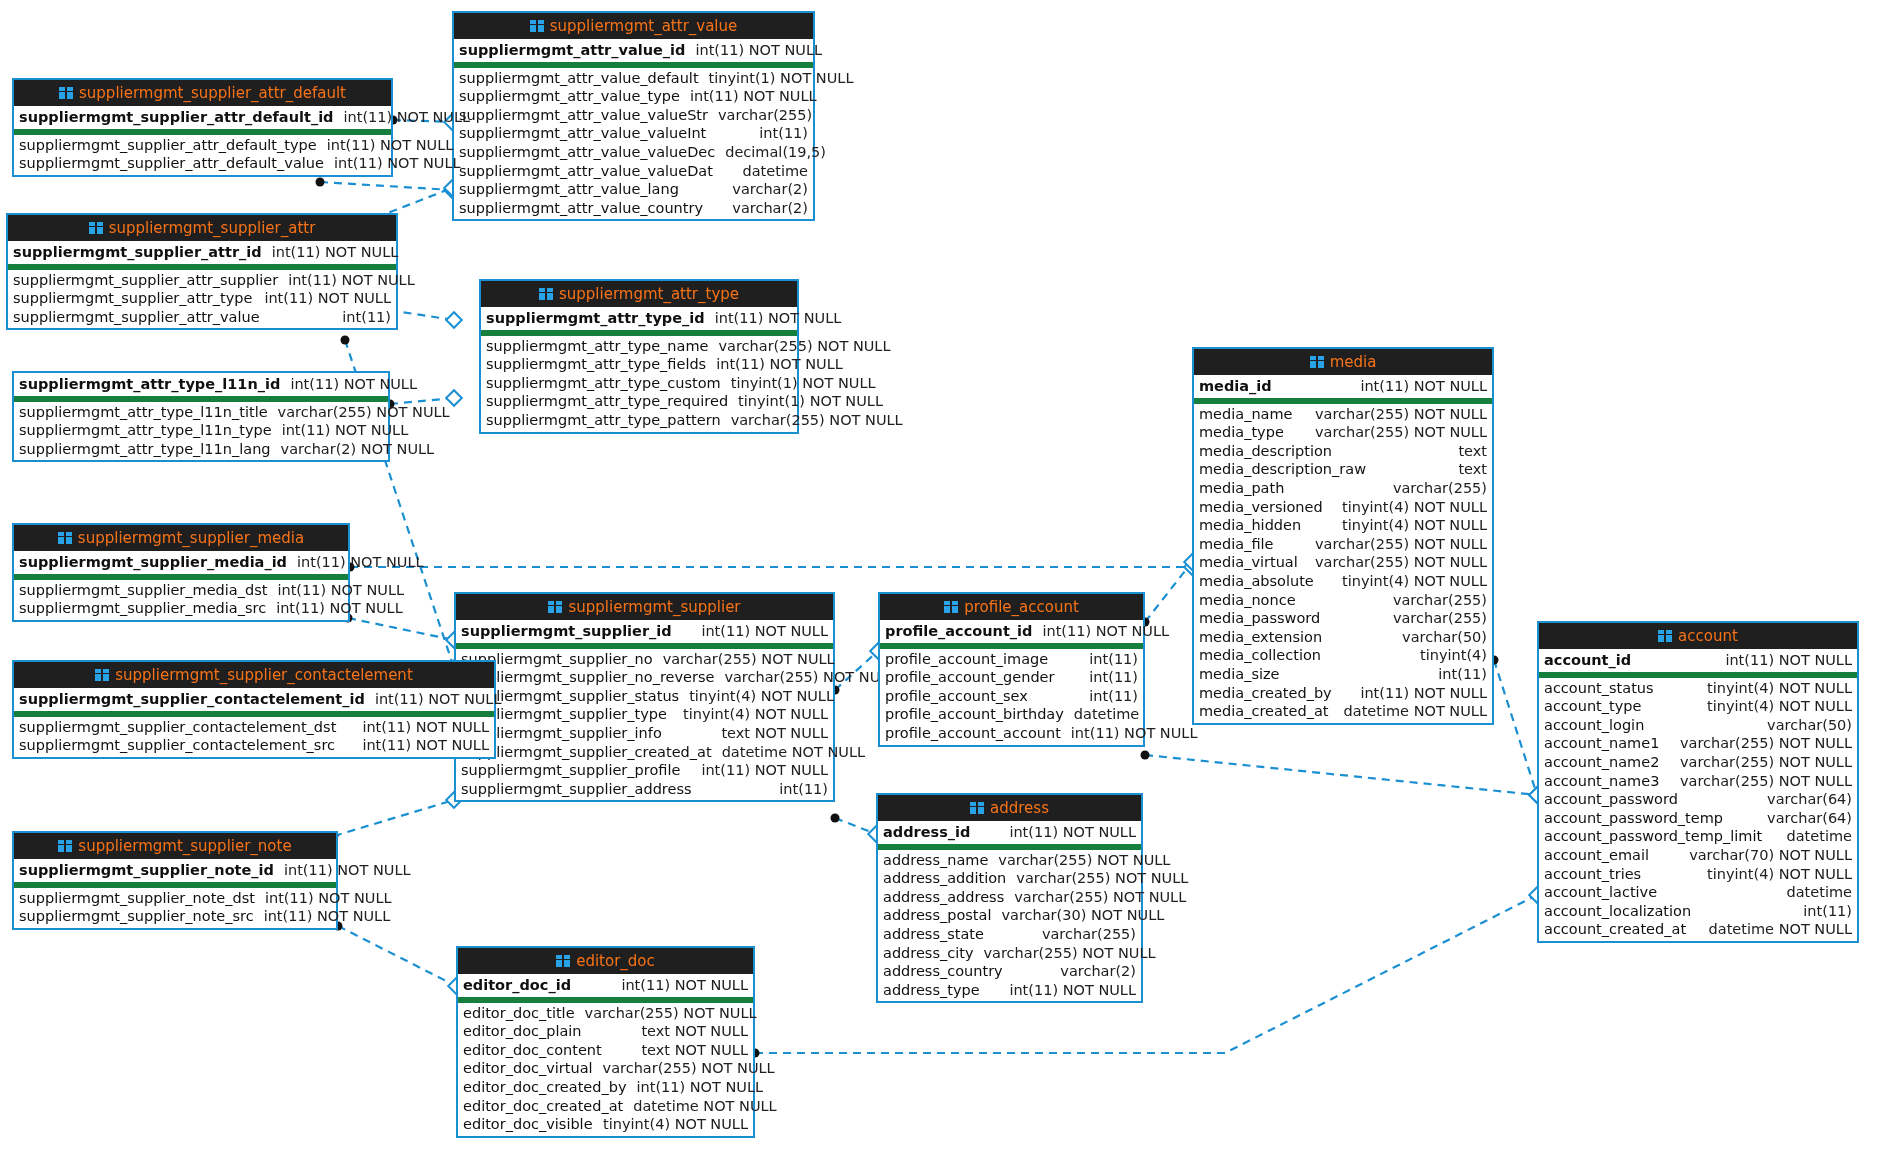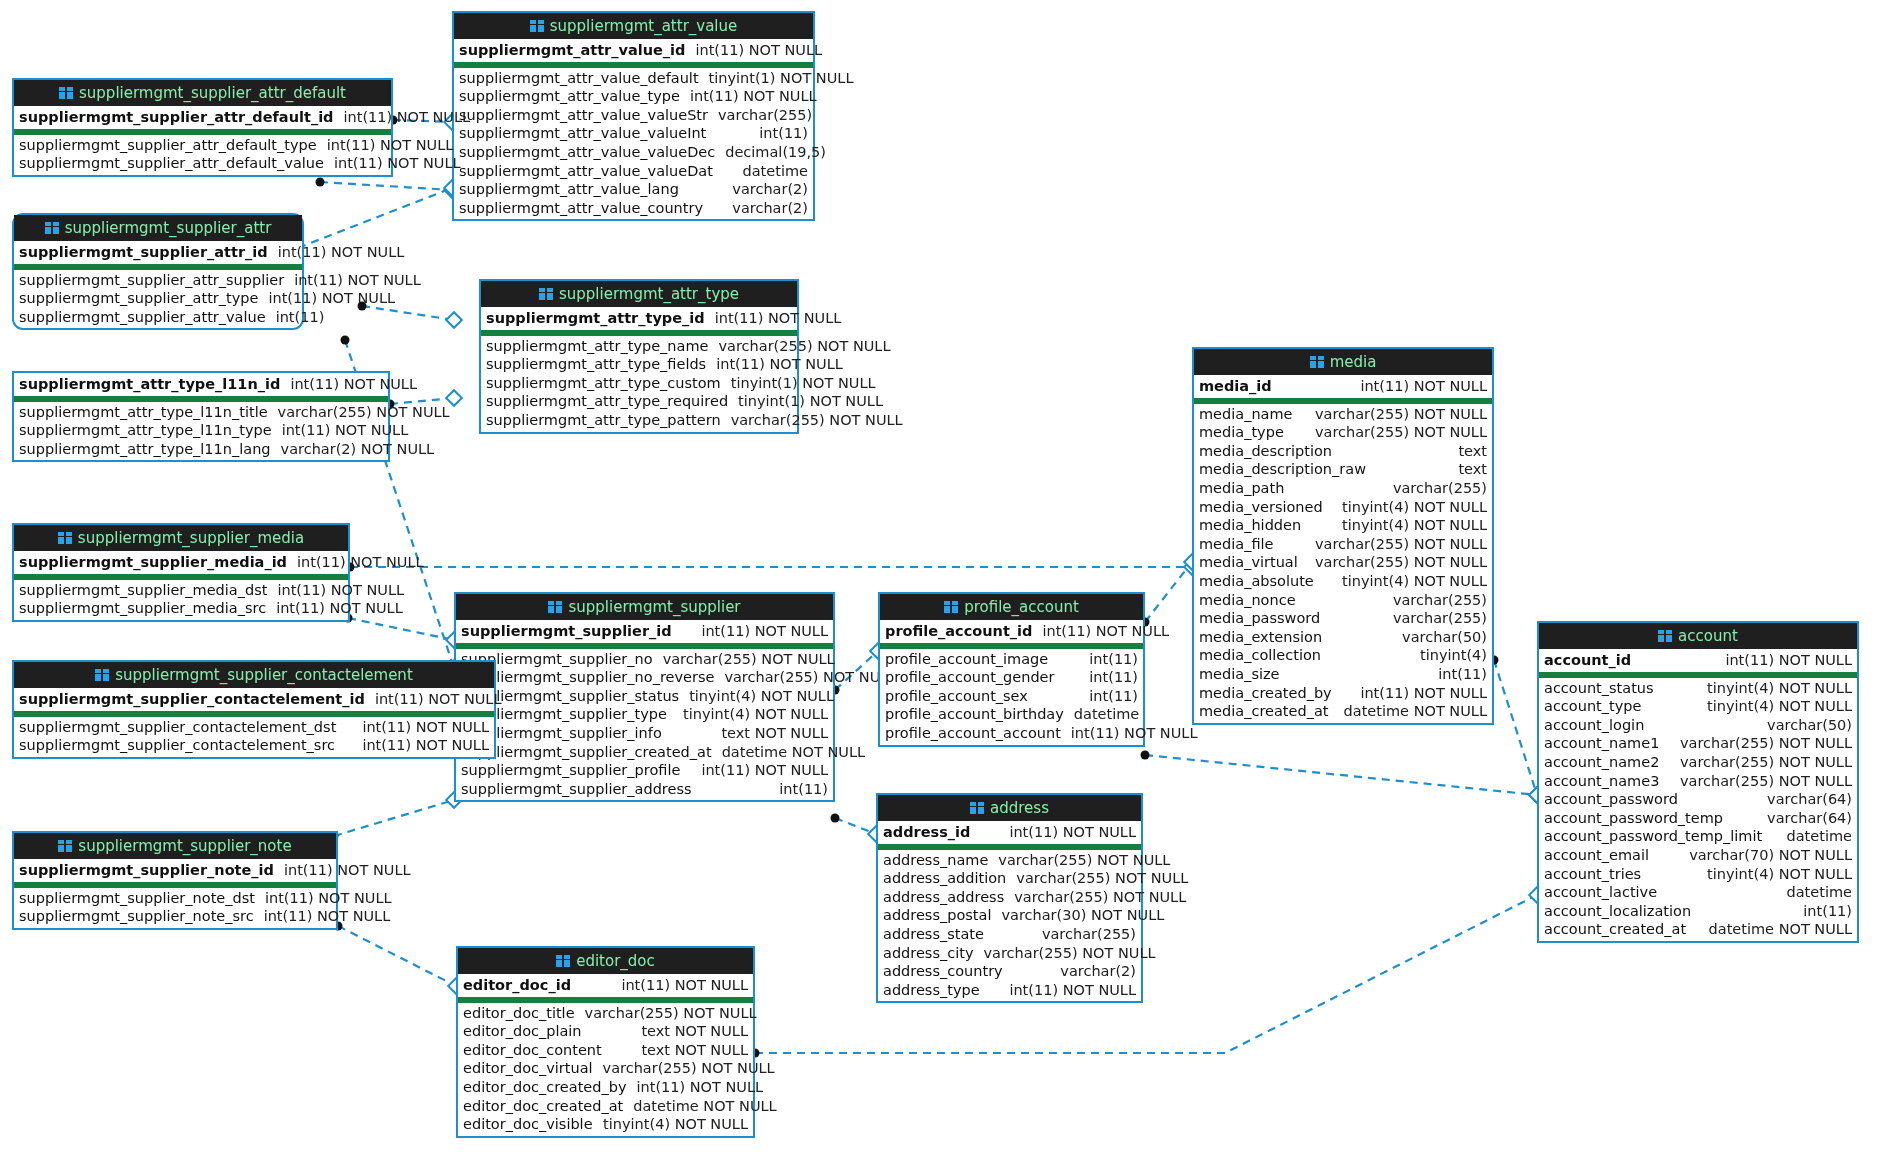--- a/index.html
+++ b/index.html
@@ -13,21 +13,21 @@
   .entity{
     position:absolute;
     background:#ffffff;
     border:2px solid #1a8fd1;
     box-sizing:border-box;
     z-index:2;
     box-shadow:0 0 0 0 rgba(0,0,0,0);
   }
   .entity-header{
     background:#1f1f1f;
-    color:#86efac;
+    color:#f97316;
     font-size:15px;
     line-height:18px;
     padding:4px 6px;
     text-align:center;
     display:flex;
     align-items:center;
     justify-content:center;
     gap:6px;
     white-space:nowrap;
   }
@@ -220,21 +220,21 @@
         <div class="row">
           <span class="col-name">suppliermgmt_supplier_attr_default_type</span>
           <span class="col-type">int(11) NOT NULL</span>
         </div>
         <div class="row">
           <span class="col-name">suppliermgmt_supplier_attr_default_value</span>
           <span class="col-type">int(11) NOT NULL</span>
         </div>
       </div>
     </div>
-    <div class="entity" style="left: 12px; top: 213px; width: 292px; border-radius: 11px;">
+    <div class="entity" style="left: 6px; top: 213px; width: 392px;">
       <div class="entity-header">
         <span class="tbl-icon">
           <i class="r1l"></i>
           <i class="r1r"></i>
           <i class="r2l"></i>
           <i class="r2r"></i>
         </span>
         <span>suppliermgmt_supplier_attr</span>
       </div>
       <div class="row pk-row">

